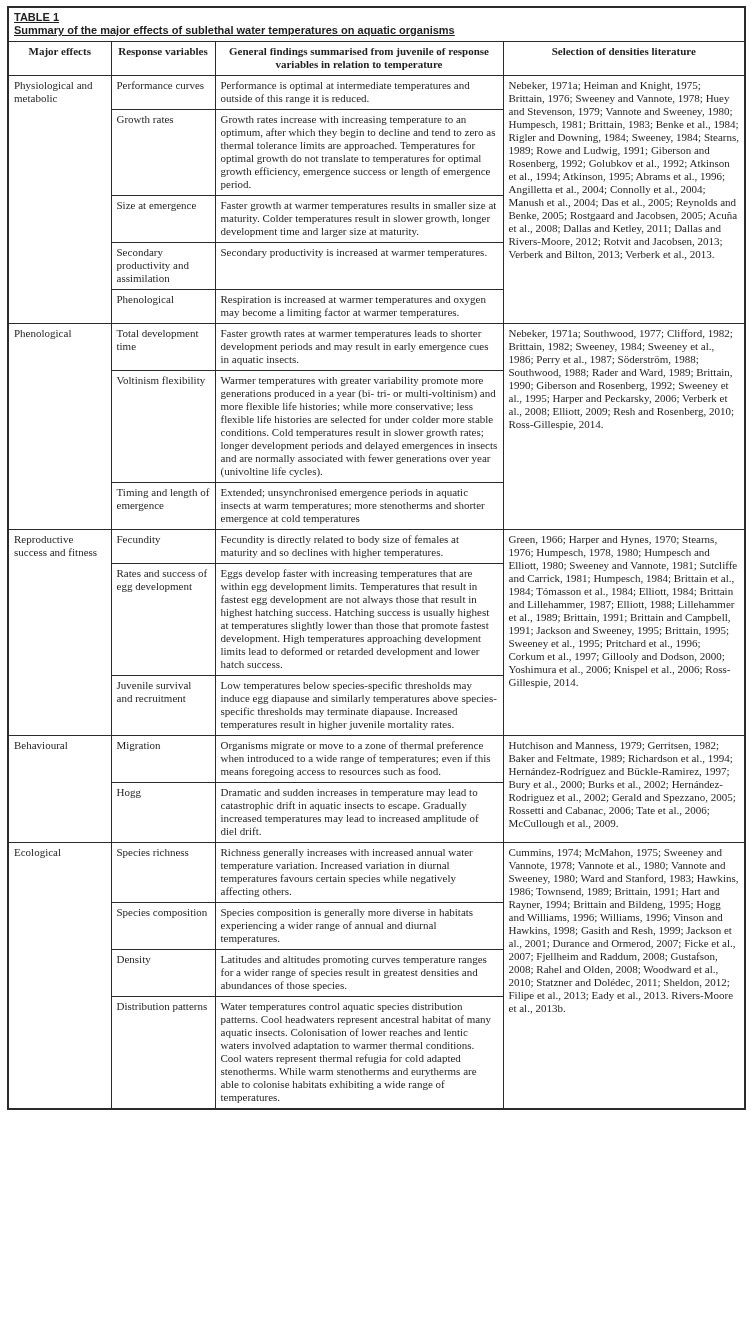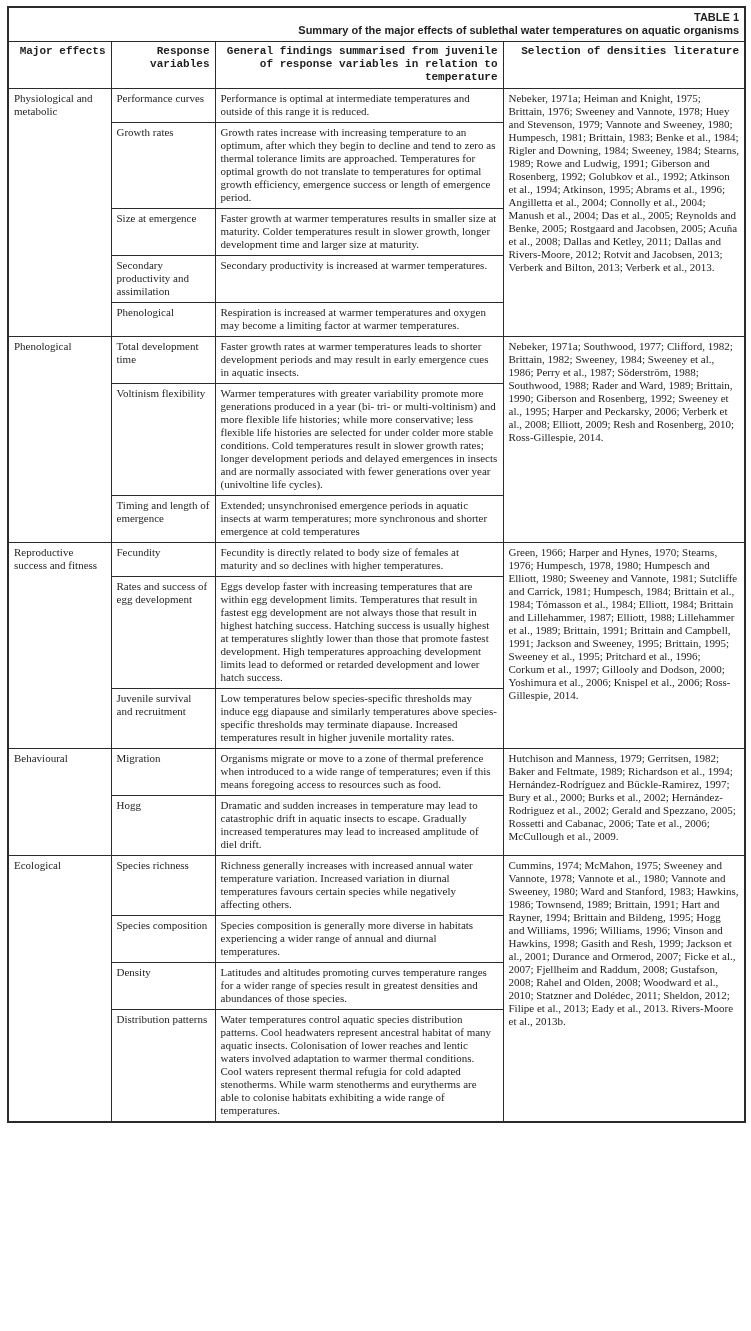--- a/index.html
+++ b/index.html
@@ -23,33 +23,34 @@
   }
   table.summary td, table.summary th {
     border: 1px solid #2b2b2b;
     vertical-align: top;
     padding: 3px 5px 4px 5px;
     font-size: 11px;
     line-height: 13px;
     overflow: hidden;
   }
   .title-cell {
-    text-align: right;
+    text-align: left;
     font-family: "Liberation Sans", sans-serif;
     font-weight: bold;
     font-size: 12px;
     line-height: 15px;
     padding: 3px 4px 4px 4px;
+    text-decoration: underline;
   }
   th.col-header {
-    font-family: Liberation Mono, monospace;
+    font-family: Liberation Serif, serif;
     font-weight: bold;
     font-size: 11.5px;
     line-height: 14px;
-    text-align: right;
+    text-align: center;
     padding: 4px 5px 6px 5px;
   }
   td.cell-effect, td.cell-variable {
     font-size: 11px;
   }
   td.cell-finding { }
   td.cell-literature { }
 </style>
 </head>
 <body>
@@ -104,21 +105,21 @@
           <td class="cell-variable">Total development time</td>
           <td class="cell-finding">Faster growth rates at warmer temperatures leads to shorter development periods and may result in early emergence cues in aquatic insects.</td>
           <td class="cell-literature" rowspan="3">Nebeker, 1971a; Southwood, 1977; Clifford, 1982; Brittain, 1982; Sweeney, 1984; Sweeney et al., 1986; Perry et al., 1987; Söderström, 1988; Southwood, 1988; Rader and Ward, 1989; Brittain, 1990; Giberson and Rosenberg, 1992; Sweeney et al., 1995; Harper and Peckarsky, 2006; Verberk et al., 2008; Elliott, 2009; Resh and Rosenberg, 2010; Ross-Gillespie, 2014.</td>
         </tr>
         <tr>
           <td class="cell-variable">Voltinism flexibility</td>
           <td class="cell-finding">Warmer temperatures with greater variability promote more generations produced in a year (bi- tri- or multi-voltinism) and more flexible life histories; while more conservative; less flexible life histories are selected for under colder more stable conditions. Cold temperatures result in slower growth rates; longer development periods and delayed emergences in insects and are normally associated with fewer generations over year (univoltine life cycles).</td>
         </tr>
         <tr>
           <td class="cell-variable">Timing and length of emergence</td>
-          <td class="cell-finding">Extended; unsynchronised emergence periods in aquatic insects at warm temperatures; more synchronous and shorter emergence at cold temperatures</td>
+          <td class="cell-finding">Extended; unsynchronised emergence periods in aquatic insects at warm temperatures; more stenotherms and shorter emergence at cold temperatures</td>
         </tr>
         <tr>
           <td class="cell-effect" rowspan="3">Reproductive success and fitness</td>
           <td class="cell-variable">Fecundity</td>
           <td class="cell-finding">Fecundity is directly related to body size of females at maturity and so declines with higher temperatures.</td>
           <td class="cell-literature" rowspan="3">Green, 1966; Harper and Hynes, 1970; Stearns, 1976; Humpesch, 1978, 1980; Humpesch and Elliott, 1980; Sweeney and Vannote, 1981; Sutcliffe and Carrick, 1981; Humpesch, 1984; Brittain et al., 1984; Tómasson et al., 1984; Elliott, 1984; Brittain and Lillehammer, 1987; Elliott, 1988; Lillehammer et al., 1989; Brittain, 1991; Brittain and Campbell, 1991; Jackson and Sweeney, 1995; Brittain, 1995; Sweeney et al., 1995; Pritchard et al., 1996; Corkum et al., 1997; Gillooly and Dodson, 2000; Yoshimura et al., 2006; Knispel et al., 2006; Ross-Gillespie, 2014.</td>
         </tr>
         <tr>
           <td class="cell-variable">Rates and success of egg development</td>
           <td class="cell-finding">Eggs develop faster with increasing temperatures that are within egg development limits. Temperatures that result in fastest egg development are not always those that result in highest hatching success. Hatching success is usually highest at temperatures slightly lower than those that promote fastest development. High temperatures approaching development limits lead to deformed or retarded development and lower hatch success.</td>

